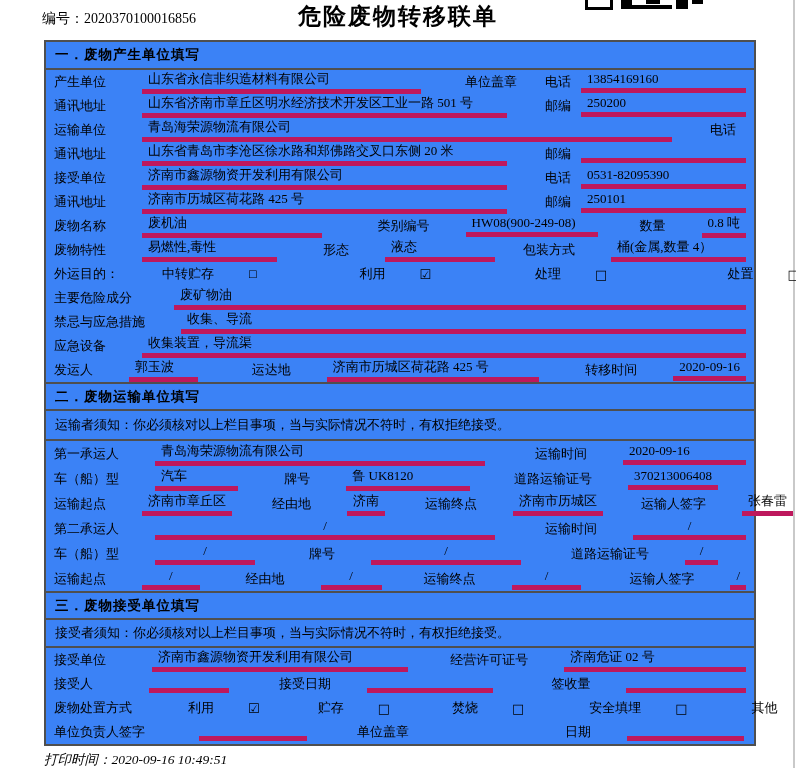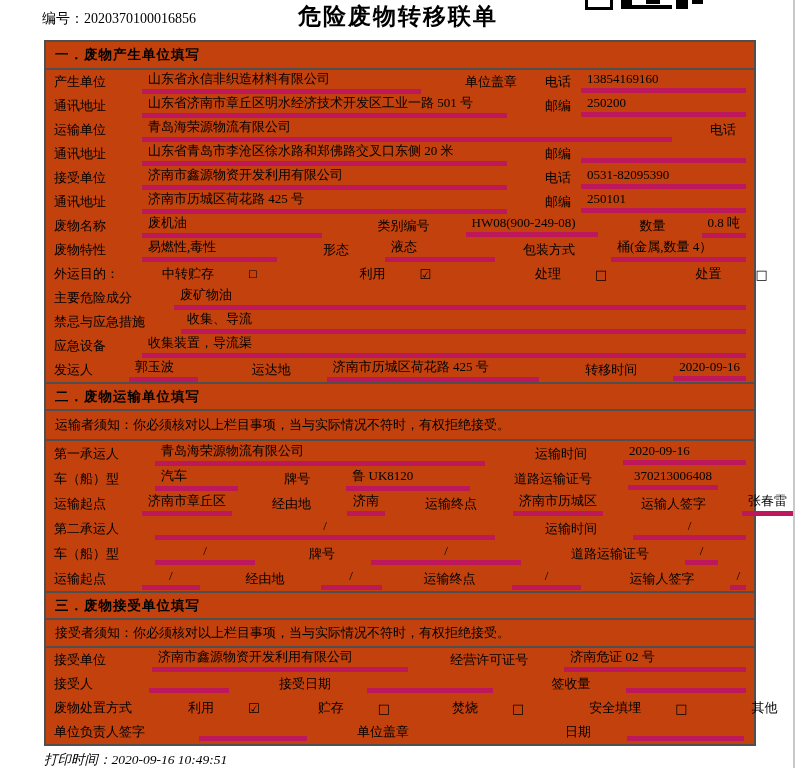--- a/index.html
+++ b/index.html
@@ -10,21 +10,21 @@
   }
   .right-edge { position:absolute; right:1px; top:0; bottom:0; width:2px; background:#c9c9c9; }
   .doc-no { position:absolute; left:42px; top:10px; font-size:14px; white-space:nowrap; }
   .title { position:absolute; left:0; right:0; top:1px; text-align:center;
            font-size:23px; font-weight:bold; letter-spacing:2px; }
   .qr { position:absolute; left:585px; top:0; width:118px; height:10px; }
   .qr i { position:absolute; background:#000; display:block; }
   .qr .b1 { left:0; top:0; width:28px; height:10px; background:transparent;
             border:3px solid #000; border-top:none; box-sizing:border-box; }
   .sheet { position:absolute; left:44px; top:40px; width:712px; height:706px;
-           border:2px solid #4f4f4f; box-sizing:border-box; background:#c2410c; }
+           border:2px solid #4f4f4f; box-sizing:border-box; background:#3b82f6; }
   .sec-h { font-weight:bold; font-size:13.5px; height:28px; box-sizing:border-box;
            border-bottom:2px solid #4f4f4f; display:flex; align-items:center; padding:0 9px;
            letter-spacing:1px; }
   .sec-h.mid { border-top:2px solid #4f4f4f; height:29px; }
   .r { display:flex; align-items:center; height:24px; padding:0 8px; box-sizing:border-box;gap:28px; }
   .r.h25 { height:25px; }
   .notice { height:30px; border-bottom:2px solid #4f4f4f; display:flex; align-items:center;
             padding:0 9px; box-sizing:border-box; }
   .notice.h28 { height:28px;text-align:right; }
   .l { white-space:nowrap; }
@@ -137,21 +137,21 @@
     </div>
 
     <div class="r">
       <span class="l">外运目的：</span>
       <span class="l" style="margin-left:15px">中转贮存</span>
       <span class="cb small">□</span>
       <span class="l" style="margin-left:74px">利用</span>
       <span class="cb">☑</span>
       <span class="l" style="margin-left:76px">处理</span>
       <span class="cb">□</span>
-      <span class="l" style="margin-left:60px">处置</span>
+      <span class="l" style="margin-left:92px">处置</span>
       <span class="cb">□</span>
     </div>
 
     <div class="r">
       <span class="l">主要危险成分</span>
       <span class="f fg" style="margin-left:14px">废矿物油</span>
     </div>
 
     <div class="r">
       <span class="l">禁忌与应急措施</span>

